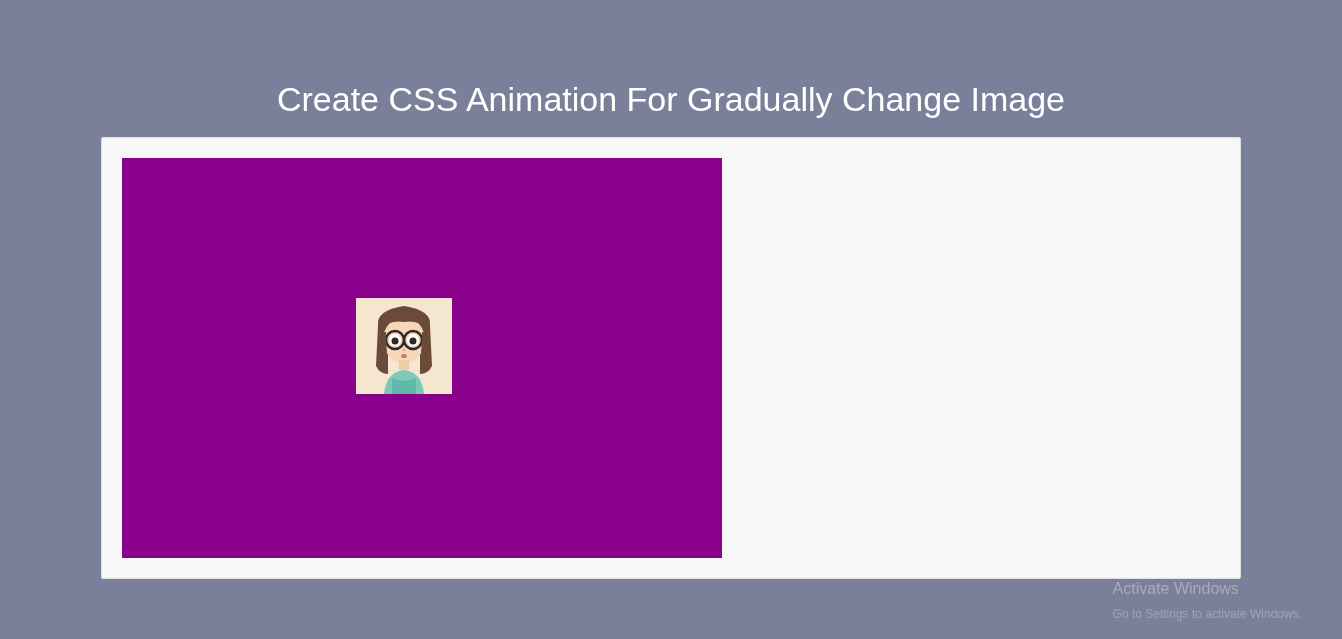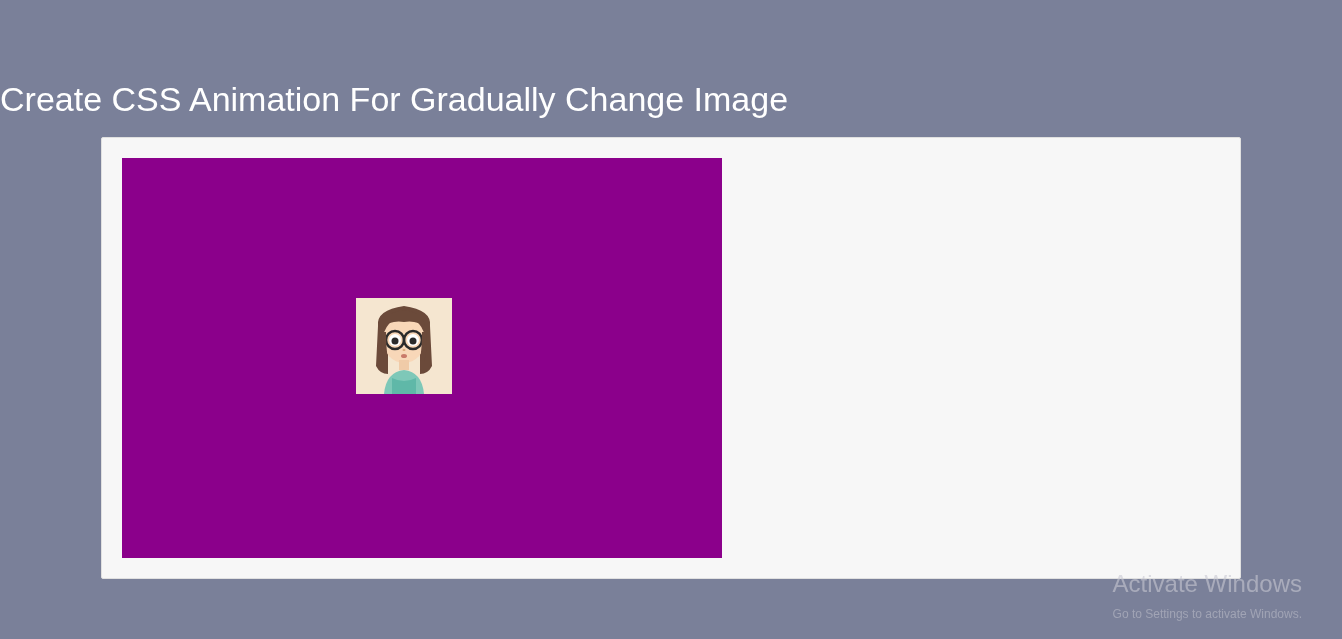--- a/index.html
+++ b/index.html
@@ -14,21 +14,21 @@
       width: 1342px;
       height: 639px;
       overflow: hidden;
       position: relative;
     }
     
     .page-title {
       color: #ffffff;
       font-size: 34px;
       font-weight: 400;
-      text-align: left;
+      text-align: center;
       padding-top: 80px;
       padding-bottom: 18px;
     }
     
     .main-container {
       background-color: #f7f7f7;
       width: 1140px;
       margin: 0 auto;
       padding: 20px;
       border: 1px solid #e0e0e0;
@@ -61,21 +61,21 @@
     .watermark {
       position: absolute;
       right: 40px;
       bottom: 18px;
       text-align: left;
       color: rgba(200, 200, 210, 0.55);
       pointer-events: none;
     }
     
     .watermark-title {
-      font-size: 24px;
+      font-size: 16px;
       font-weight: 400;
       color: rgba(200, 200, 210, 0.6);
     }
     
     .watermark-sub {
       font-size: 12px;
       color: rgba(200, 200, 210, 0.5);
       margin-top: 9px;
     }
   </style>

